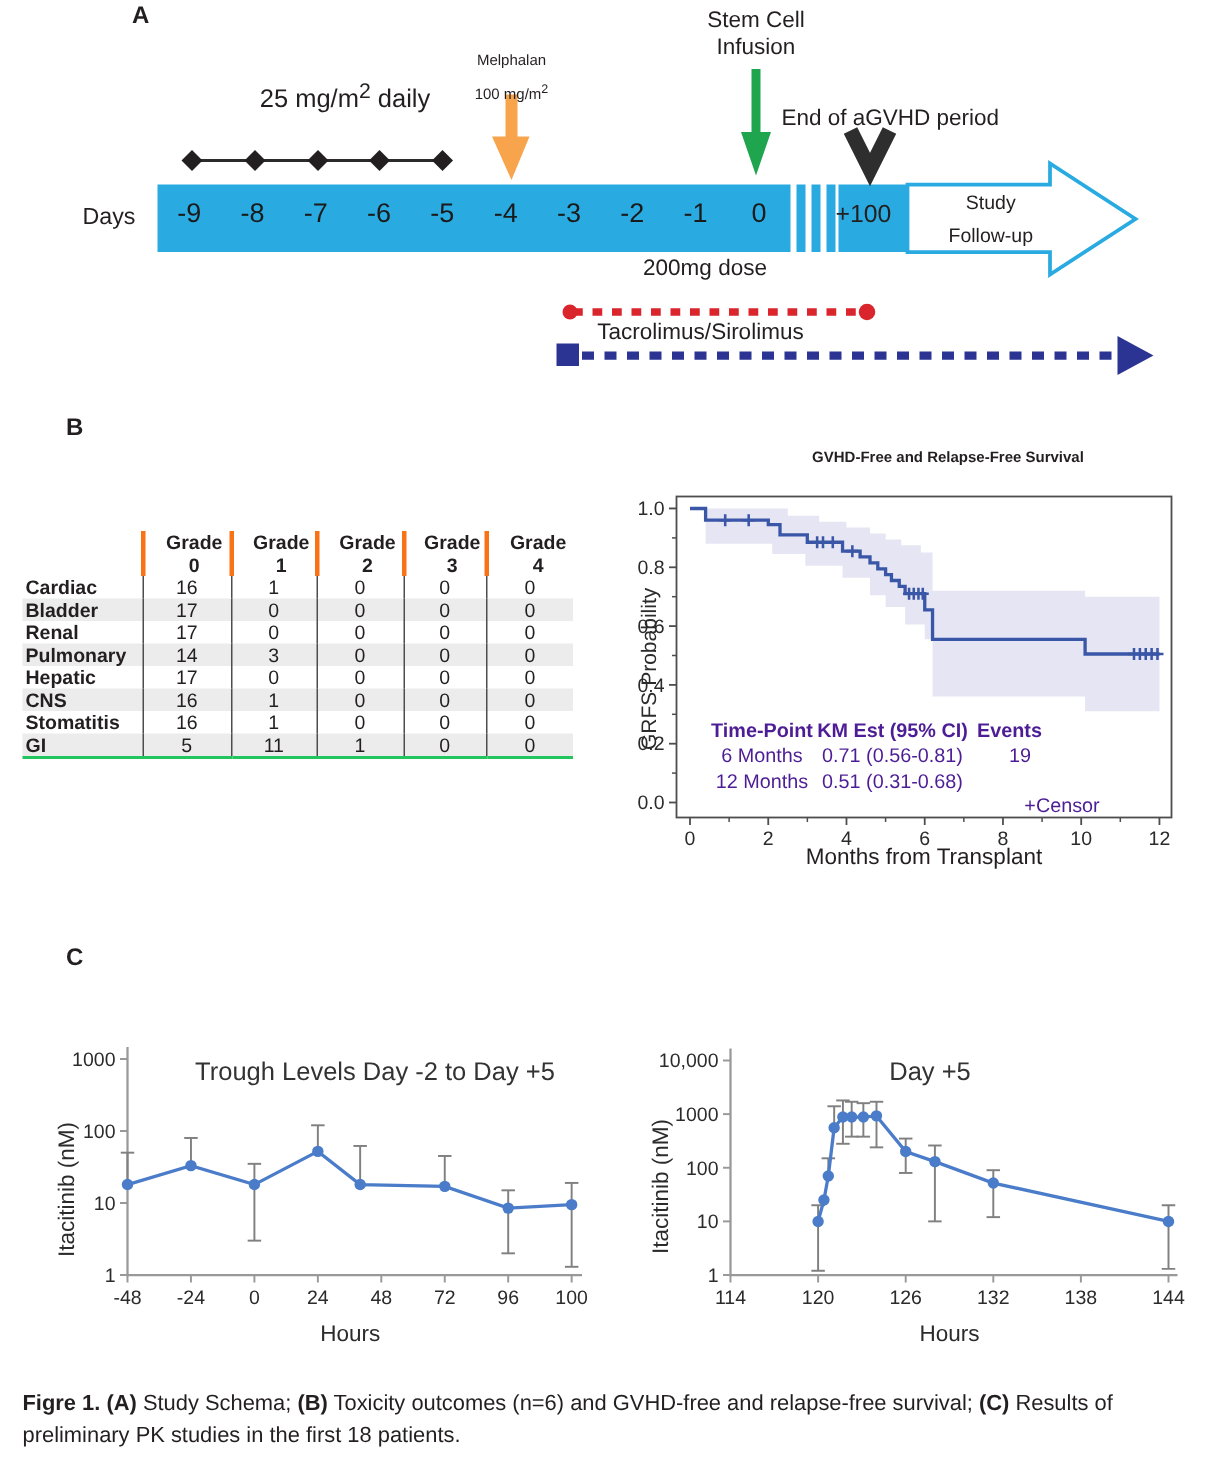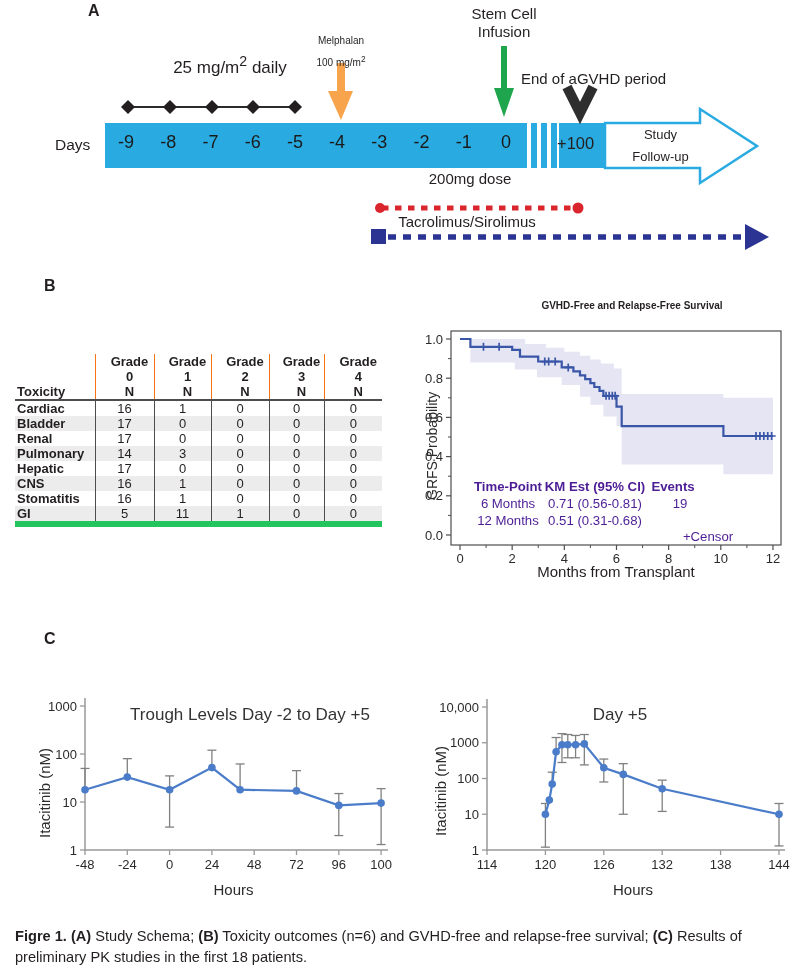--- a/index.html
+++ b/index.html
@@ -14,25 +14,25 @@
           font-size:15px;color:#2b2b2b;}
   svg text{font-family:"Liberation Sans","DejaVu Sans",sans-serif;}
   svg .tick{font-size:13px;fill:#2b2b2b;}
   
   .day-row{position:absolute;left:105px;top:132px;width:422px;display:flex;}
   .day-row span{flex:1;text-align:center;font-size:18px;color:#1a1a1a;}
   
   .toxtable{border-collapse:collapse;table-layout:fixed;width:367px;font-size:13px;}
   .toxtable td{padding:0 2px;height:15px;line-height:15px;text-align:center;color:#231F20;}
   .toxtable td.rl{text-align:left;font-weight:bold;}
-  .toxtable td.gh{font-weight:bold;border-left:1px solid #f97316;padding-left:12px;}
+  .toxtable td.gh{font-weight:bold;border-left:3px solid #f97316;padding-left:12px;}
   .toxtable td.val{border-left:1px solid #4d4d4d;}
   .toxtable tr.hdr2 td{border-bottom:2px solid #4d4d4d;}
   .toxtable tr.shade{background:#ECECEC;}
-  .toxtable tr:last-child td{border-bottom:6px solid #22c55e;}
+  .toxtable tr:last-child td{border-bottom:2px solid #22c55e;}
   .km-ann{position:absolute;transform:translateX(-50%);white-space:nowrap;font-size:13.2px;color:#4c1d95;}
   .chart-title{position:absolute;text-align:center;font-size:17px;color:#333;margin-top:43px;}
   .caption{position:absolute;left:15px;top:926px;width:794px;font-size:14.6px;line-height:1.42;color:#231F20;}
 </style>
 </head>
 <body>
 
 <div class="canvas">
 
   <div class="plabel" style="left:88px;top:2px">A</div>
@@ -118,28 +118,20 @@
           <col style="width:58px">
         </colgroup>
       <tbody>
           <tr>
             <td class=""></td>
             <td class="gh">Grade 0</td>
             <td class="gh">Grade 1</td>
             <td class="gh">Grade 2</td>
             <td class="gh">Grade 3</td>
             <td class="gh">Grade 4</td>
-          </tr>
-          <tr class="hdr2">
-            <td class="rl">Toxicity</td>
-            <td class="gh">N</td>
-            <td class="gh">N</td>
-            <td class="gh">N</td>
-            <td class="gh">N</td>
-            <td class="gh">N</td>
           </tr>
           <tr>
             <td class="rl">Cardiac</td>
             <td class="val">16</td>
             <td class="val">1</td>
             <td class="val">0</td>
             <td class="val">0</td>
             <td class="val">0</td>
           </tr>
           <tr class="shade">

